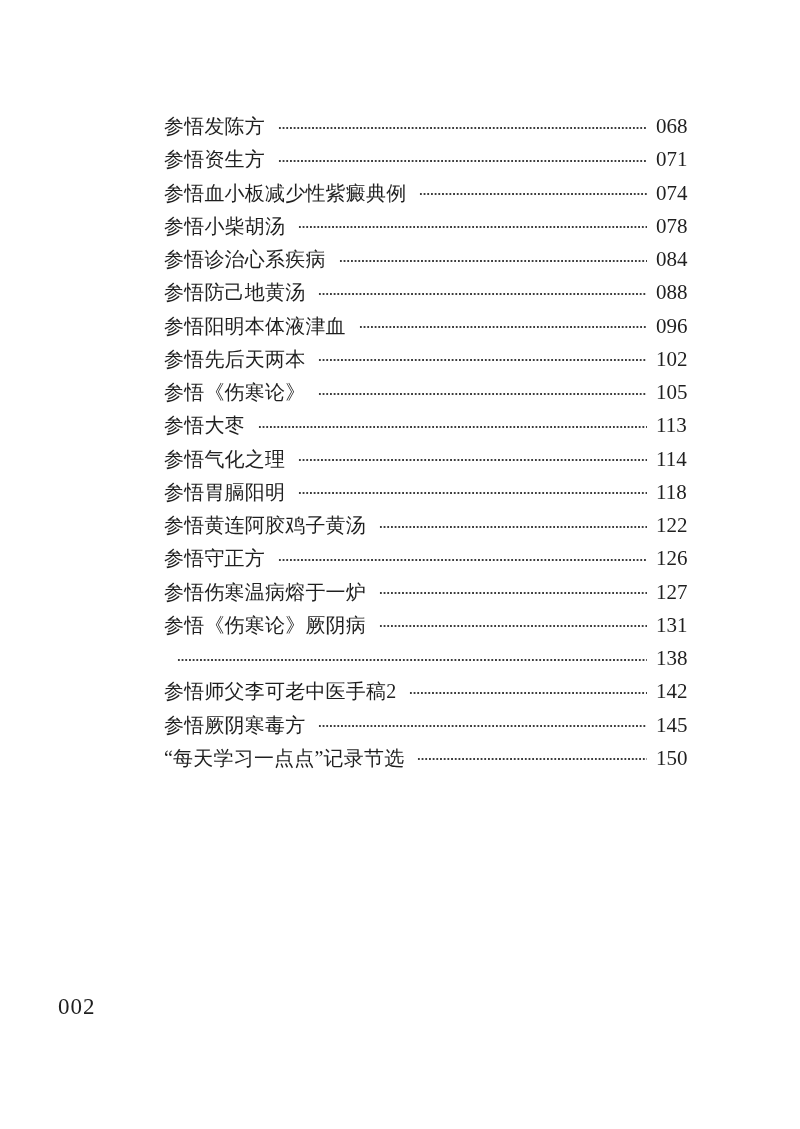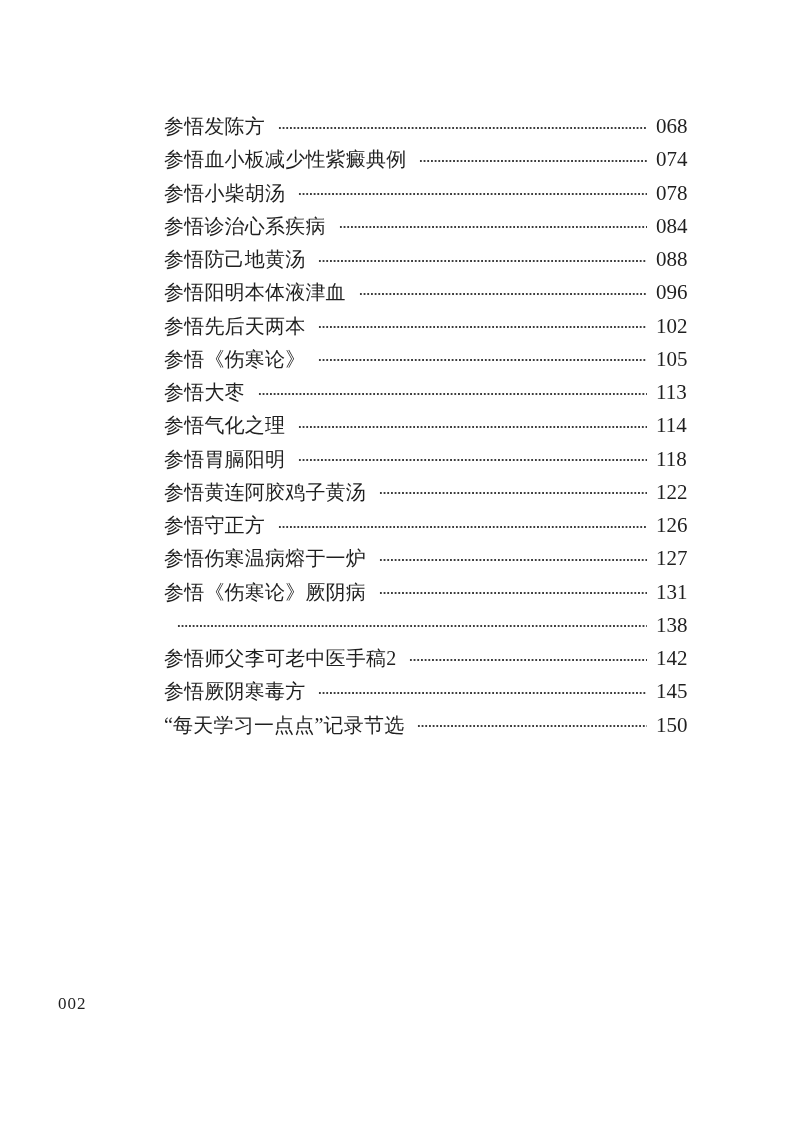--- a/index.html
+++ b/index.html
@@ -47,35 +47,40 @@
   .toc-page {
     flex: 0 0 auto;
     width: 36px;
     text-align: left;
     font-size: 21px;
   }
   .folio {
     position: absolute;
     left: 58px;
     top: 994px;
-    font-size: 17px;
+    font-size: 23px;
     letter-spacing: 1px;
   }
 </style>
 </head>
 <body>
 
 <div class="page">
   <div class="toc-list" id="toc-list">
   <div class="toc-row">
     <span class="toc-title">参悟发陈方</span>
     <span class="toc-dots"></span>
     <span class="toc-page">068</span>
   </div>
 
+  <div class="toc-row">
+    <span class="toc-title">参悟资生方</span>
+    <span class="toc-dots"></span>
+    <span class="toc-page">071</span>
+  </div>
 
   <div class="toc-row">
     <span class="toc-title">参悟血小板减少性紫癜典例</span>
     <span class="toc-dots"></span>
     <span class="toc-page">074</span>
   </div>
 
   <div class="toc-row">
     <span class="toc-title">参悟小柴胡汤</span>
     <span class="toc-dots"></span>

